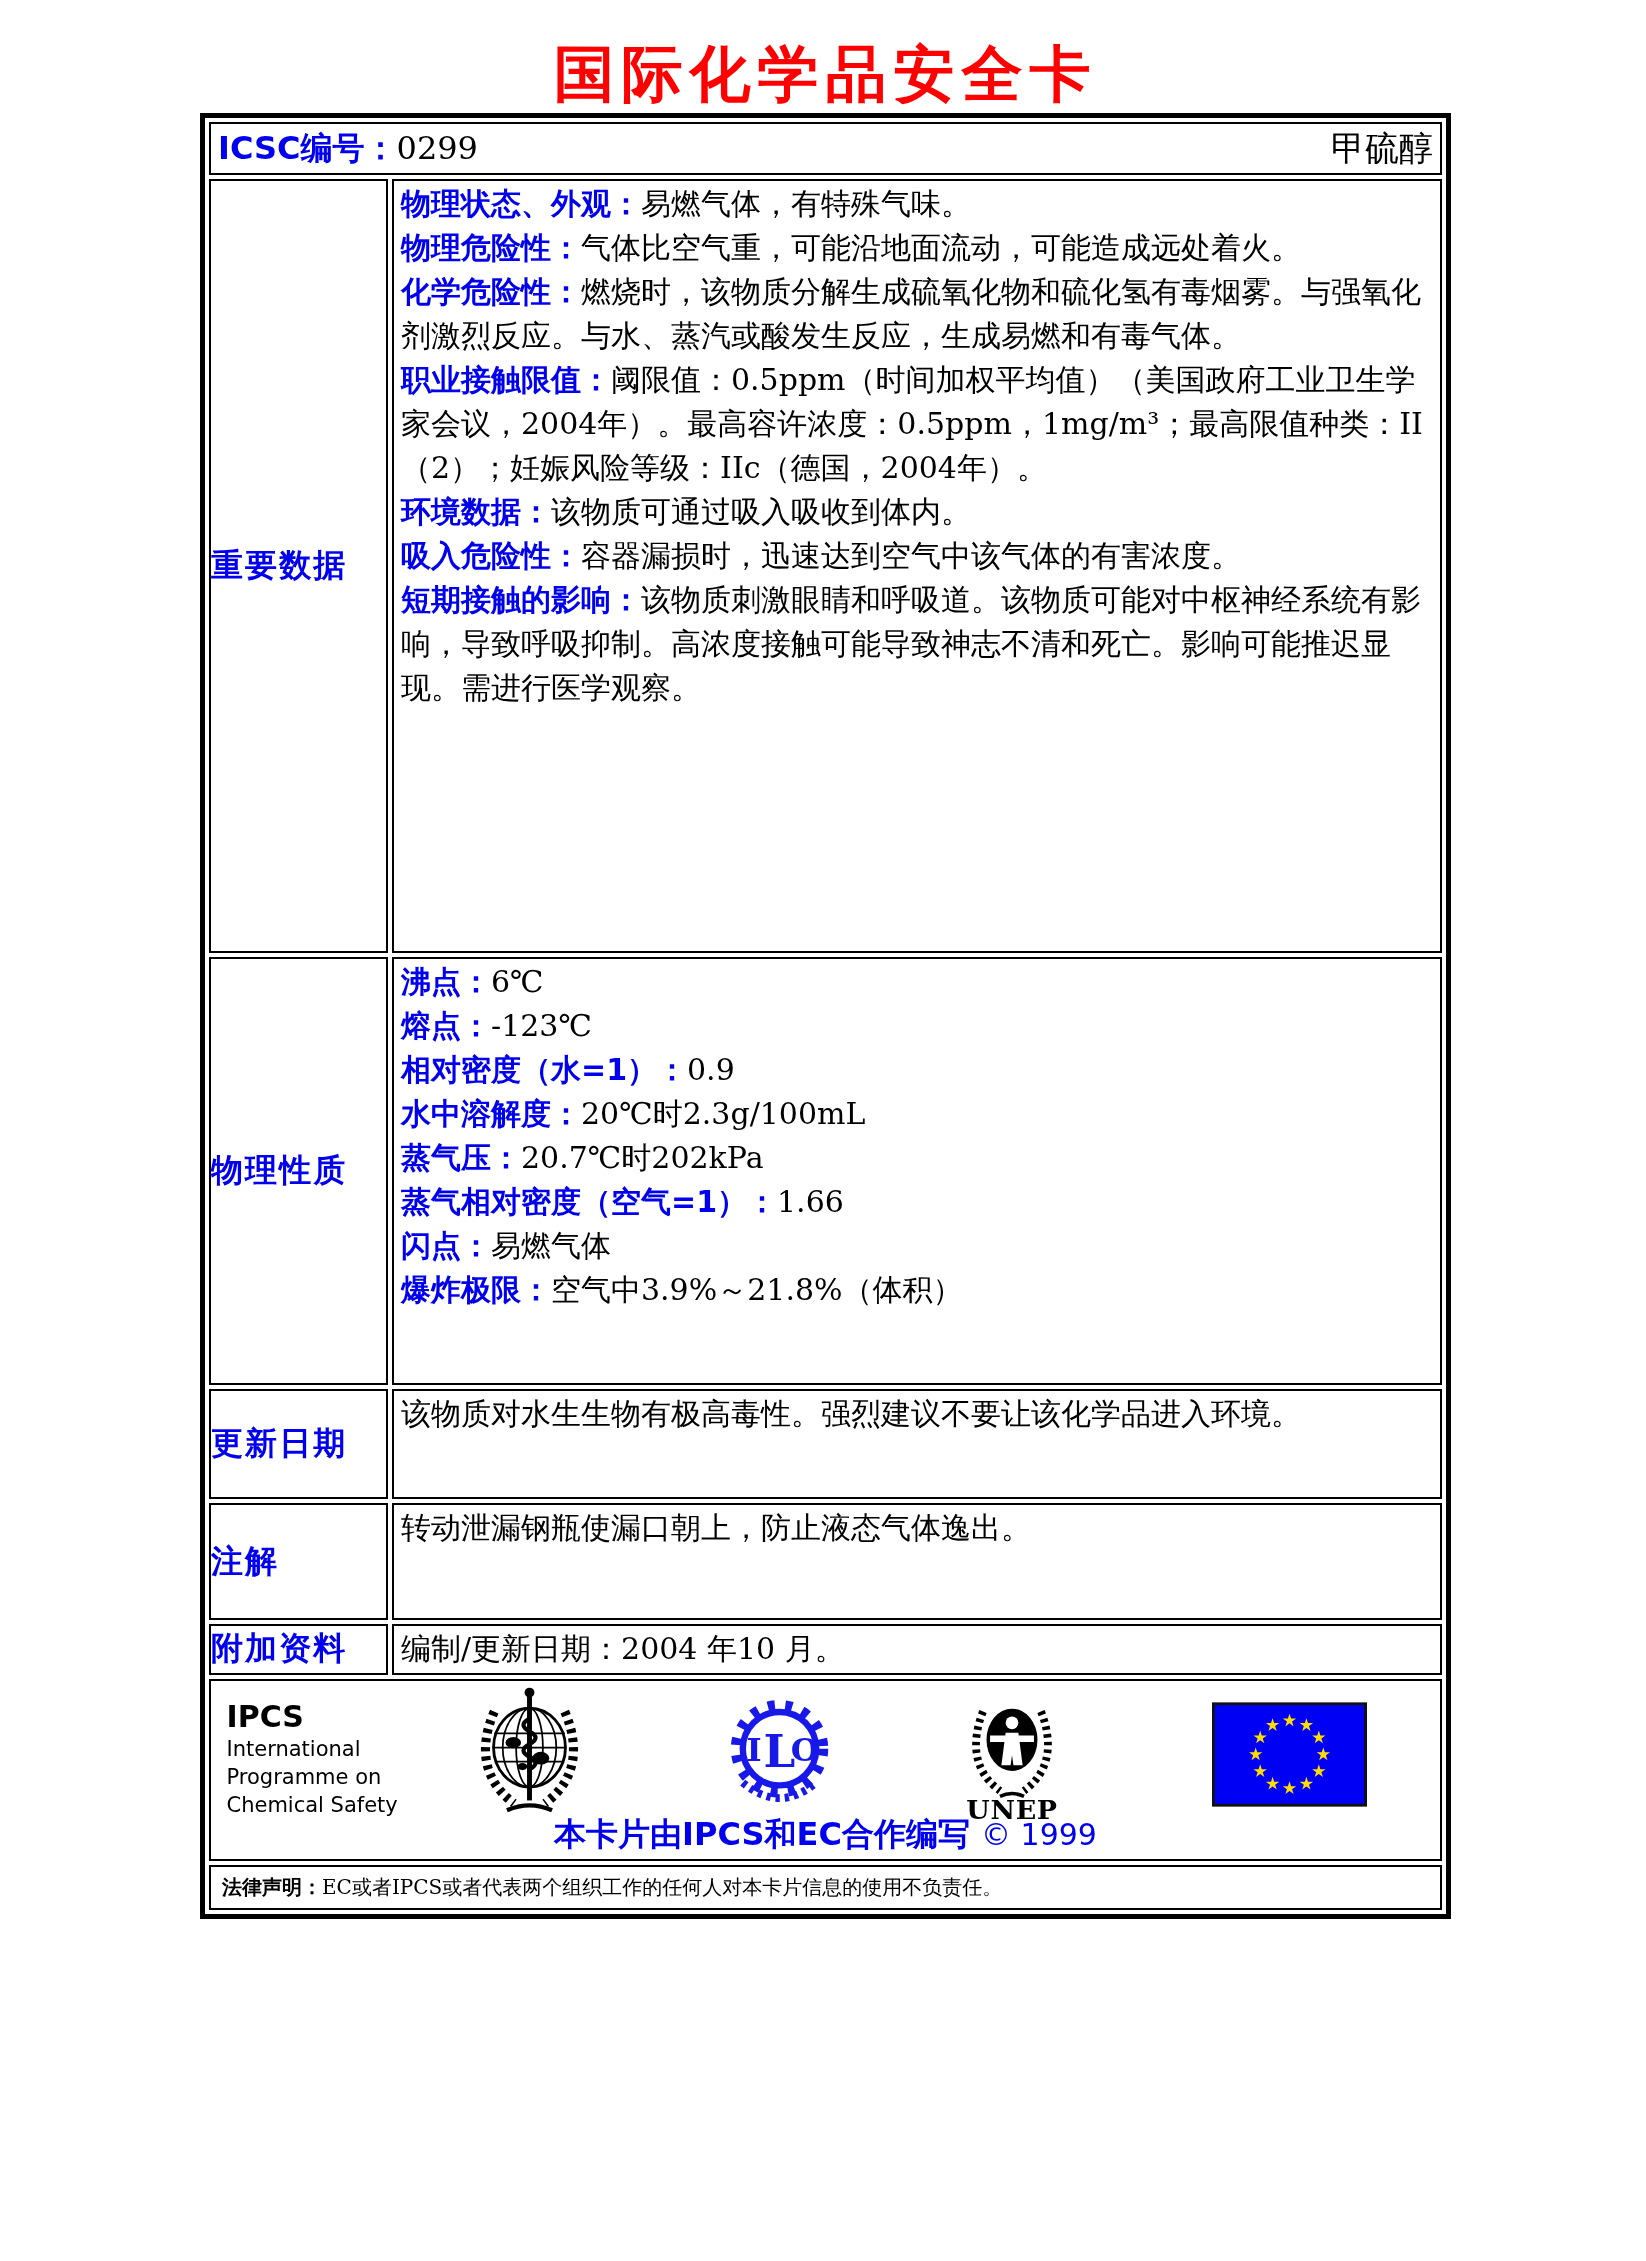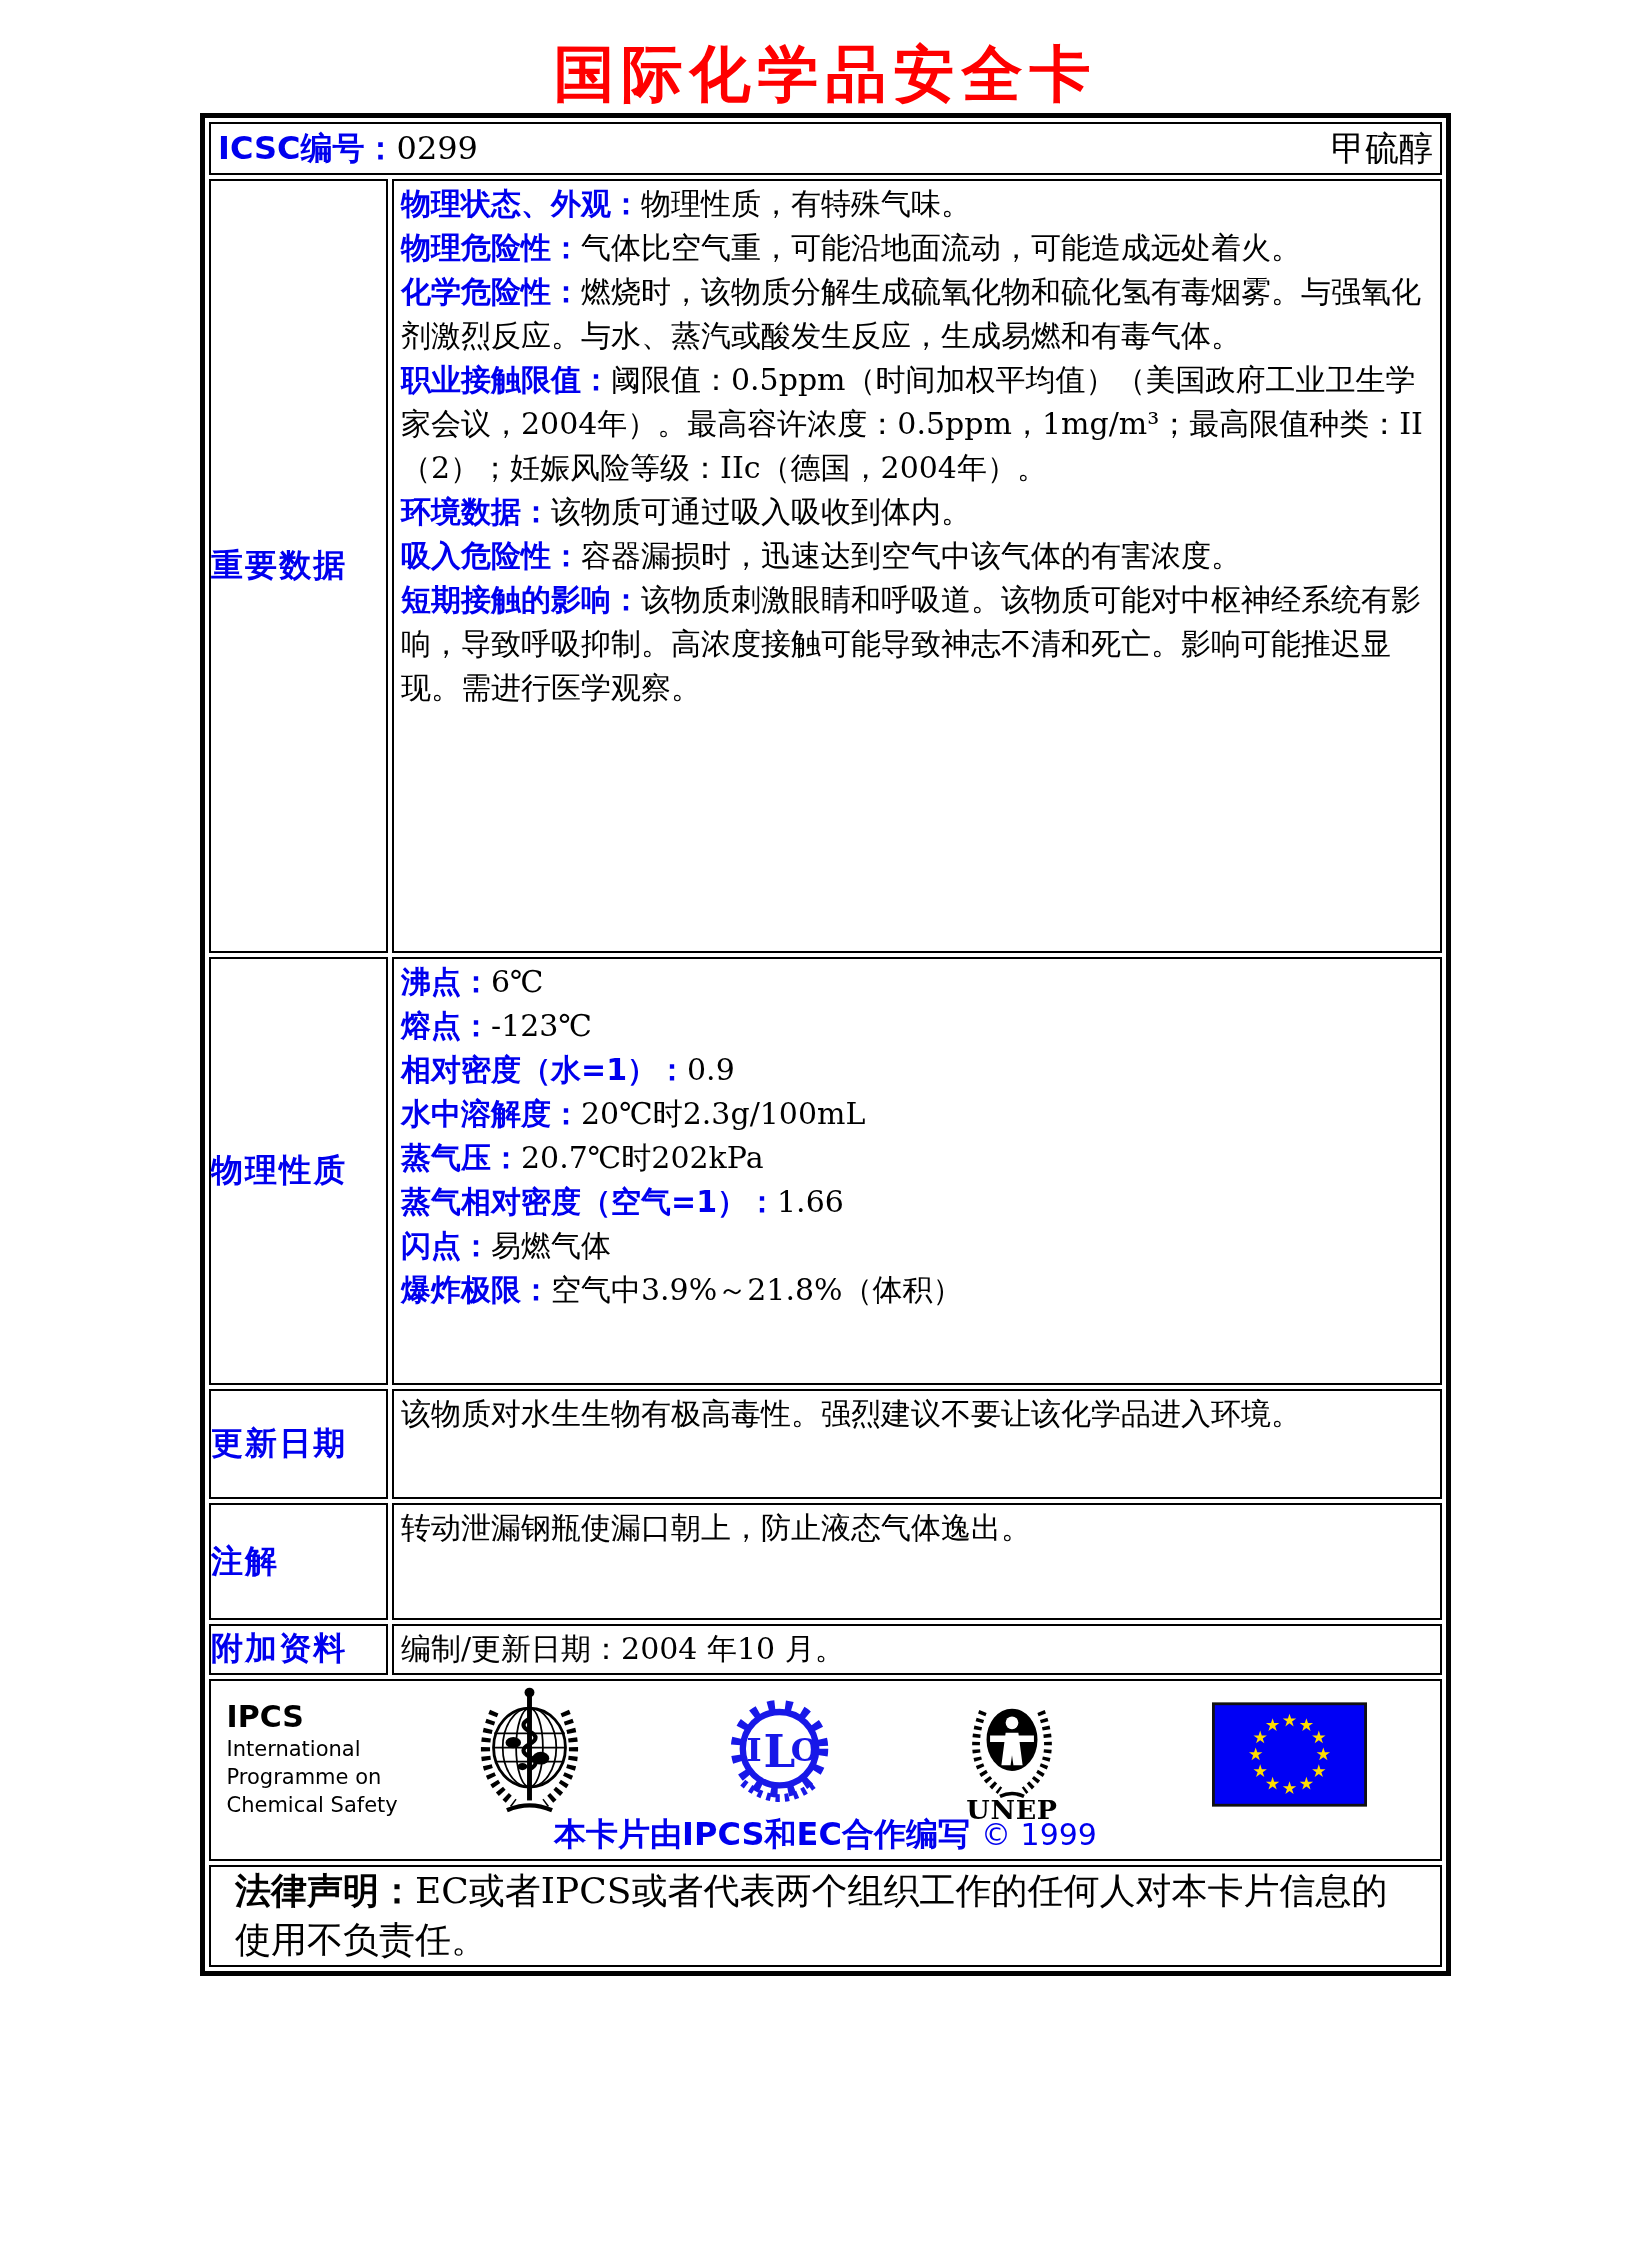--- a/index.html
+++ b/index.html
@@ -27,21 +27,21 @@
   .logosbox{position:relative;width:100%;height:178px;}
   .ipcsblock{position:absolute;left:15.5px;top:17px;
              font-family:"DejaVu Sans","Liberation Sans",sans-serif;color:#000;}
   .ipcsblock .big{font-size:30px;font-weight:bold;line-height:37px;}
   .ipcsblock .small{font-size:21px;line-height:28px;}
   .logo{position:absolute;}
   .caption{position:absolute;left:0;right:0;bottom:1.4px;text-align:center;color:#0000ee;
            font-family:"DejaVu Sans","Liberation Sans",sans-serif;
            font-weight:bold;font-size:32px;}
   .caption .cp{font-weight:normal;font-size:30px;}
-  td.legalcell{height:41px;vertical-align:middle;padding:0 24px;font-size:36px;margin-left:10px;}
+  td.legalcell{height:41px;vertical-align:middle;padding:0 11px;font-size:20px;margin-left:10px;}
   .legallbl{font-family:"DejaVu Sans","Liberation Sans",sans-serif;font-weight:bold;}
   svg text{font-family:"DejaVu Serif","Liberation Serif",serif;}
 </style>
 </head>
 <body>
 
 <div class="page">
 
   <div class="title">国际化学品安全卡</div>
 
@@ -57,21 +57,21 @@
         <div class="hdrflex">
           <span class="hdrleft"><span class="ilbl">ICSC编号：</span><span>0299</span></span>
           <span class="hdrname">甲硫醇</span>
         </div>
       </td>
     </tr>
 
     <tr>
       <td class="side" style="height:770px">重要数据</td>
       <td class="content">
-            <div class="item"><span class="ilbl">物理状态、外观：</span><span class="itxt">物理性质，有特殊气味。</span></div>
+            <div class="item"><span class="ilbl">物理状态、外观：</span><span class="itxt">易燃气体，有特殊气味。</span></div>
             <div class="item"><span class="ilbl">物理危险性：</span><span class="itxt">气体比空气重，可能沿地面流动，可能造成远处着火。</span></div>
             <div class="item"><span class="ilbl">化学危险性：</span><span class="itxt">燃烧时，该物质分解生成硫氧化物和硫化氢有毒烟雾。与强氧化剂激烈反应。与水、蒸汽或酸发生反应，生成易燃和有毒气体。</span></div>
             <div class="item"><span class="ilbl">职业接触限值：</span><span class="itxt">阈限值：0.5ppm（时间加权平均值）（美国政府工业卫生学家会议，2004年）。最高容许浓度：0.5ppm，1mg/m³；最高限值种类：II（2）；妊娠风险等级：IIc（德国，2004年）。</span></div>
             <div class="item"><span class="ilbl">环境数据：</span><span class="itxt">该物质可通过吸入吸收到体内。</span></div>
             <div class="item"><span class="ilbl">吸入危险性：</span><span class="itxt">容器漏损时，迅速达到空气中该气体的有害浓度。</span></div>
             <div class="item"><span class="ilbl">短期接触的影响：</span><span class="itxt">该物质刺激眼睛和呼吸道。该物质可能对中枢神经系统有影响，导致呼吸抑制。高浓度接触可能导致神志不清和死亡。影响可能推迟显现。需进行医学观察。</span></div>
           </td>
     </tr>
 
     <tr>

